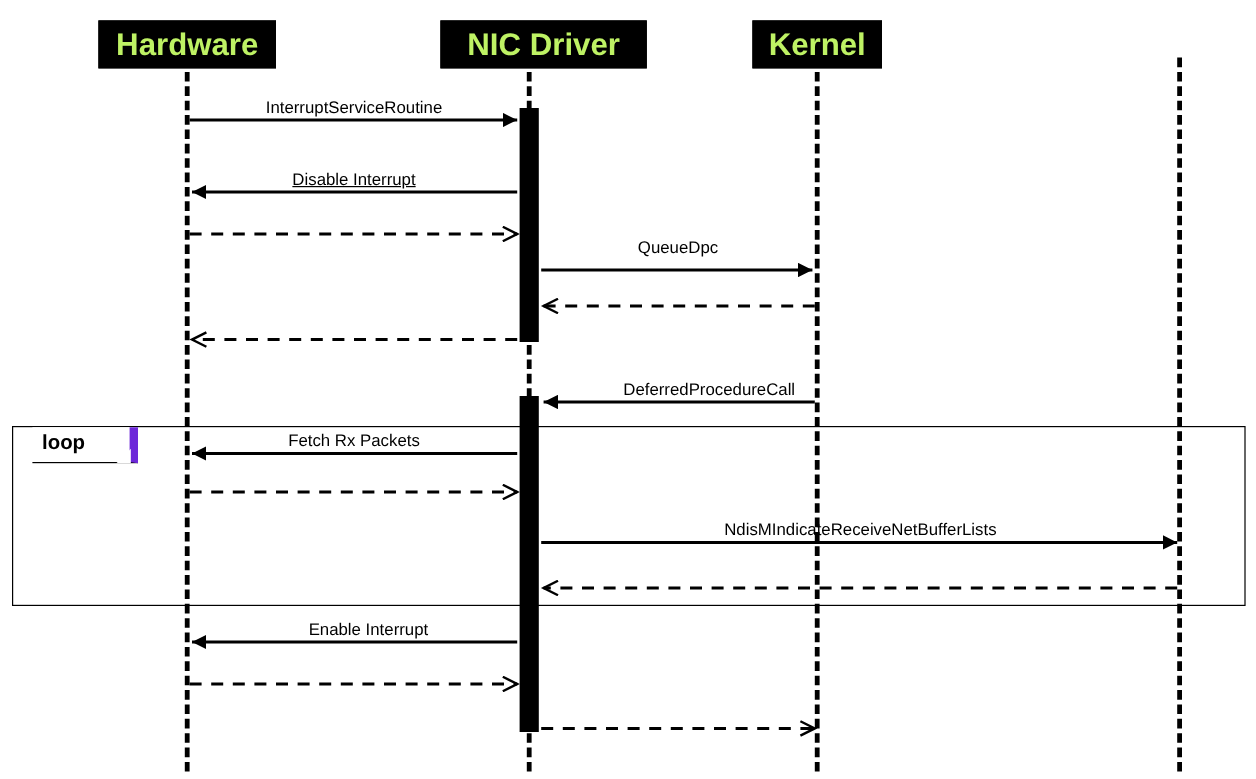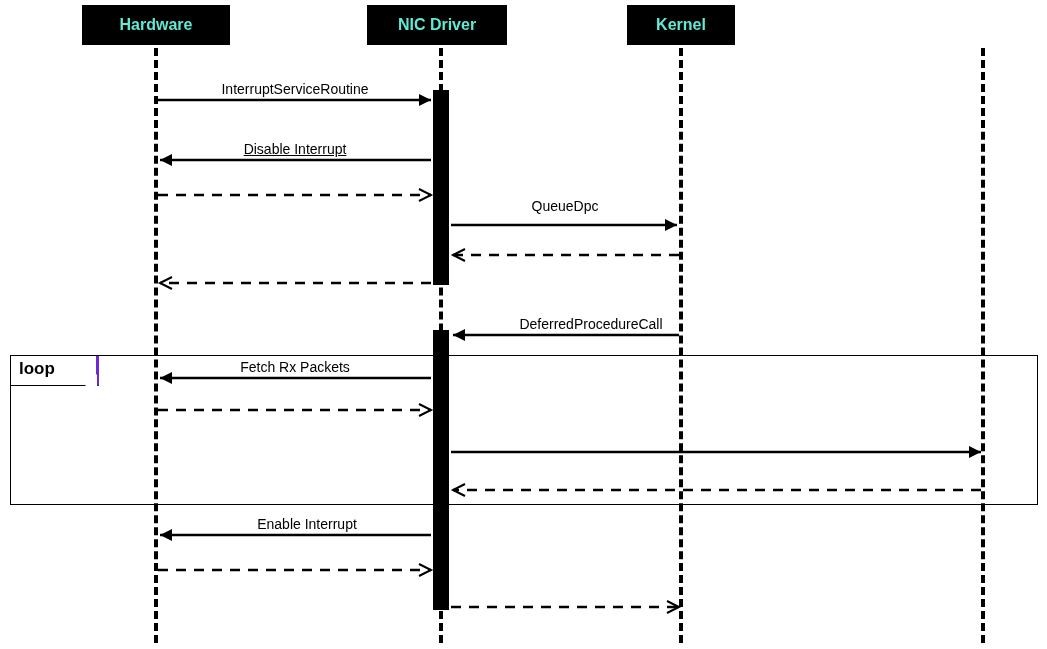--- a/index.html
+++ b/index.html
@@ -10,26 +10,26 @@
     width: 1047px;
     height: 649px;
   }
   .canvas {
     position: relative;
     width: 1047px;
     height: 649px;
   }
   .participant {
     position: absolute;
-    top: 5px;
+    top: 17px;
     height: 40px;
     background: #000;
-    color: #5eead4;
+    color: #bef264;
     font-weight: 700;
-    font-size: 16px;
+    font-size: 26px;
     display: flex;
     align-items: center;
     justify-content: center;
     border: 2px solid #000;
     box-sizing: border-box;
   }
   .lifeline {
     position: absolute;
     top: 48px;
     bottom: 6px;
@@ -49,25 +49,25 @@
     text-align: center;
     transform: translateX(-50%);
   }
   .loop-box {
     position: absolute;
     border: 1px solid #000;
     box-sizing: border-box;
   }
   .loop-tag {
     position: absolute;
-    left: 0;
+    left: 16px;
     top: 0;
     width: 88px;
     height: 30px;
-    border-right: 3px solid #6d28d9;
+    border-right: 7px solid #6d28d9;
     border-bottom: 1px solid #000;
     font-weight: 700;
     font-size: 17px;
     padding: 3px 8px;
     box-sizing: border-box;
     background: #fff;
   }
   .loop-tag::after {
     content: "";
     position: absolute;
@@ -88,21 +88,21 @@
   }
 </style>
 </head>
 <body>
 
 <div class="canvas">
 
   <div class="participant" style="left:82px; width:148px;">
     <span>Hardware</span>
   </div>
-  <div class="participant" style="left:367px; width:140px;">
+  <div class="participant" style="left:367px; width:172px;">
     <span>NIC Driver</span>
   </div>
   <div class="participant" style="left:627px; width:108px;">
     <span>Kernel</span>
   </div>
 
   <div class="lifeline" style="left:154px;"></div>
   <div class="lifeline" style="left:439px;"></div>
   <div class="lifeline" style="left:679px;"></div>
   <div class="lifeline" style="left:981px;"></div>
@@ -153,15 +153,16 @@
     <line x1="158" y1="570" x2="431" y2="570" stroke="#000" stroke-width="2.5" stroke-dasharray="10 8" marker-end="url(#arrow-open)"></line>
 
     <line x1="451" y1="607" x2="679" y2="607" stroke="#000" stroke-width="2.5" stroke-dasharray="10 8" marker-end="url(#arrow-open)"></line>
   </svg>
 
   <div class="msg-label" style="left:295px; top:81px;">InterruptServiceRoutine</div>
   <div class="msg-label" style="left:295px; top:141px;text-decoration:underline;">Disable Interrupt</div>
   <div class="msg-label" style="left:565px; top:198px;">QueueDpc</div>
   <div class="msg-label" style="left:591px; top:316px;">DeferredProcedureCall</div>
   <div class="msg-label" style="left:295px; top:359px;">Fetch Rx Packets</div>
+  <div class="msg-label" style="left:717px; top:433px;">NdisMIndicateReceiveNetBufferLists</div>
   <div class="msg-label" style="left:307px; top:516px;">Enable Interrupt</div>
 
 </div>
 
 </body></html>

